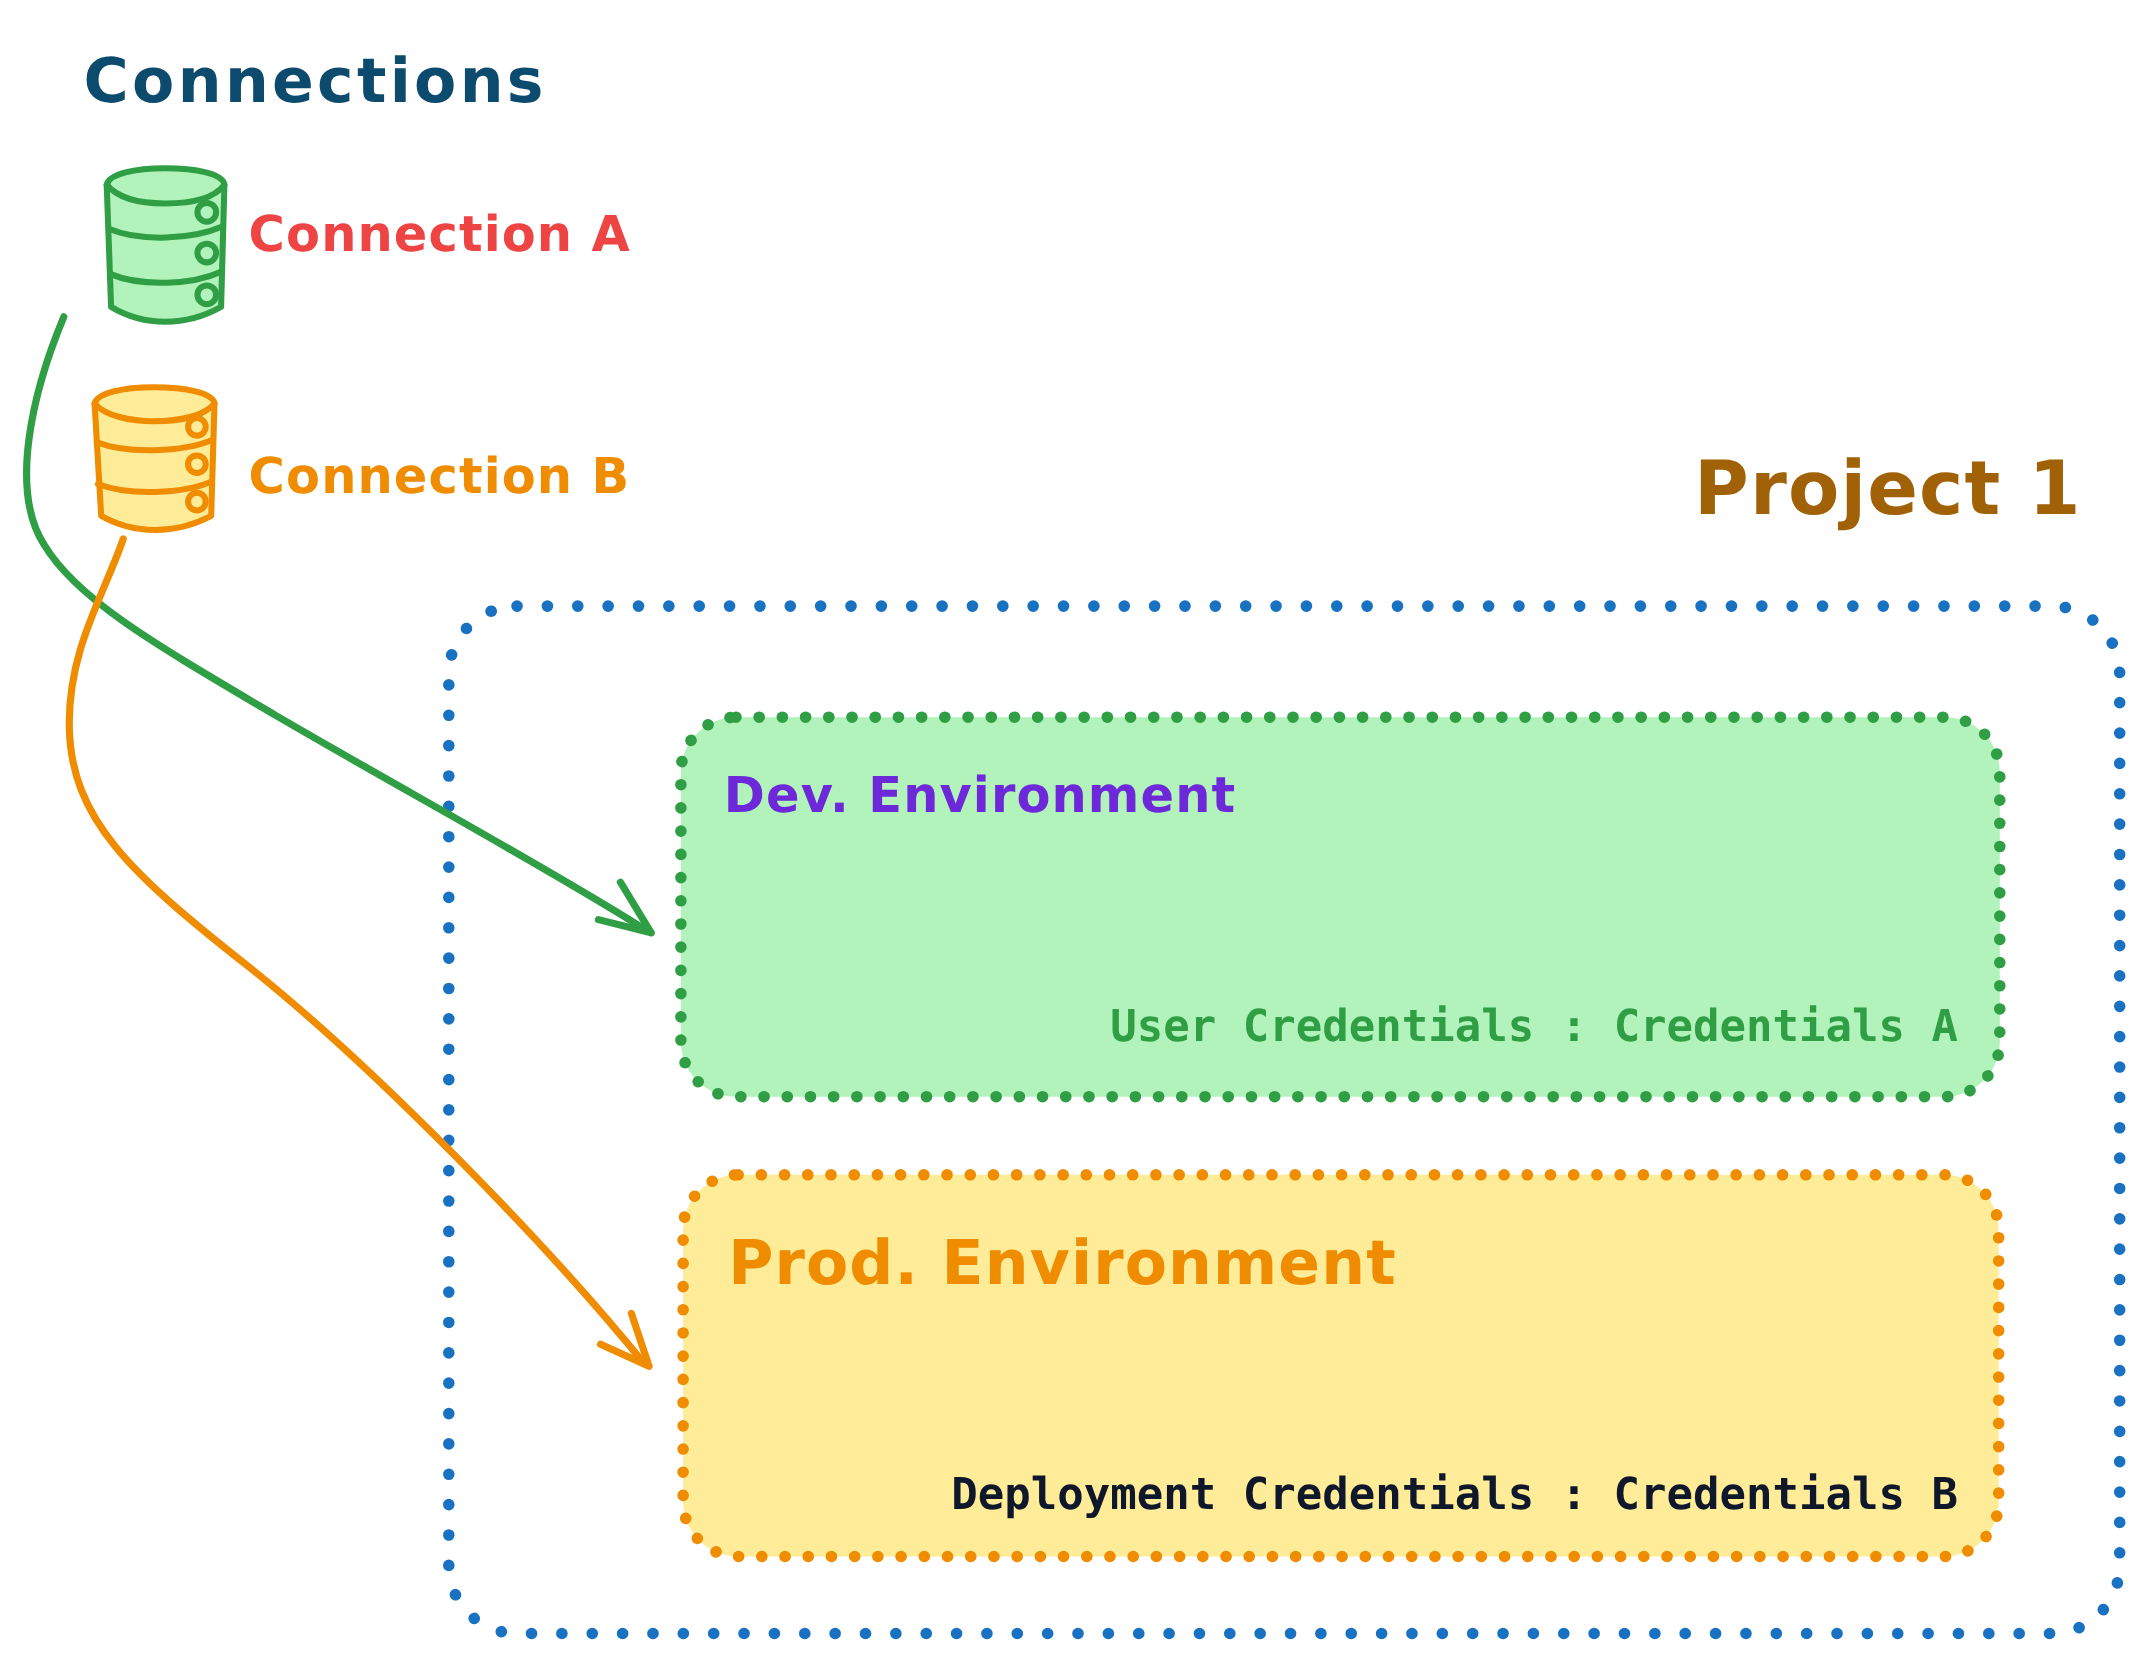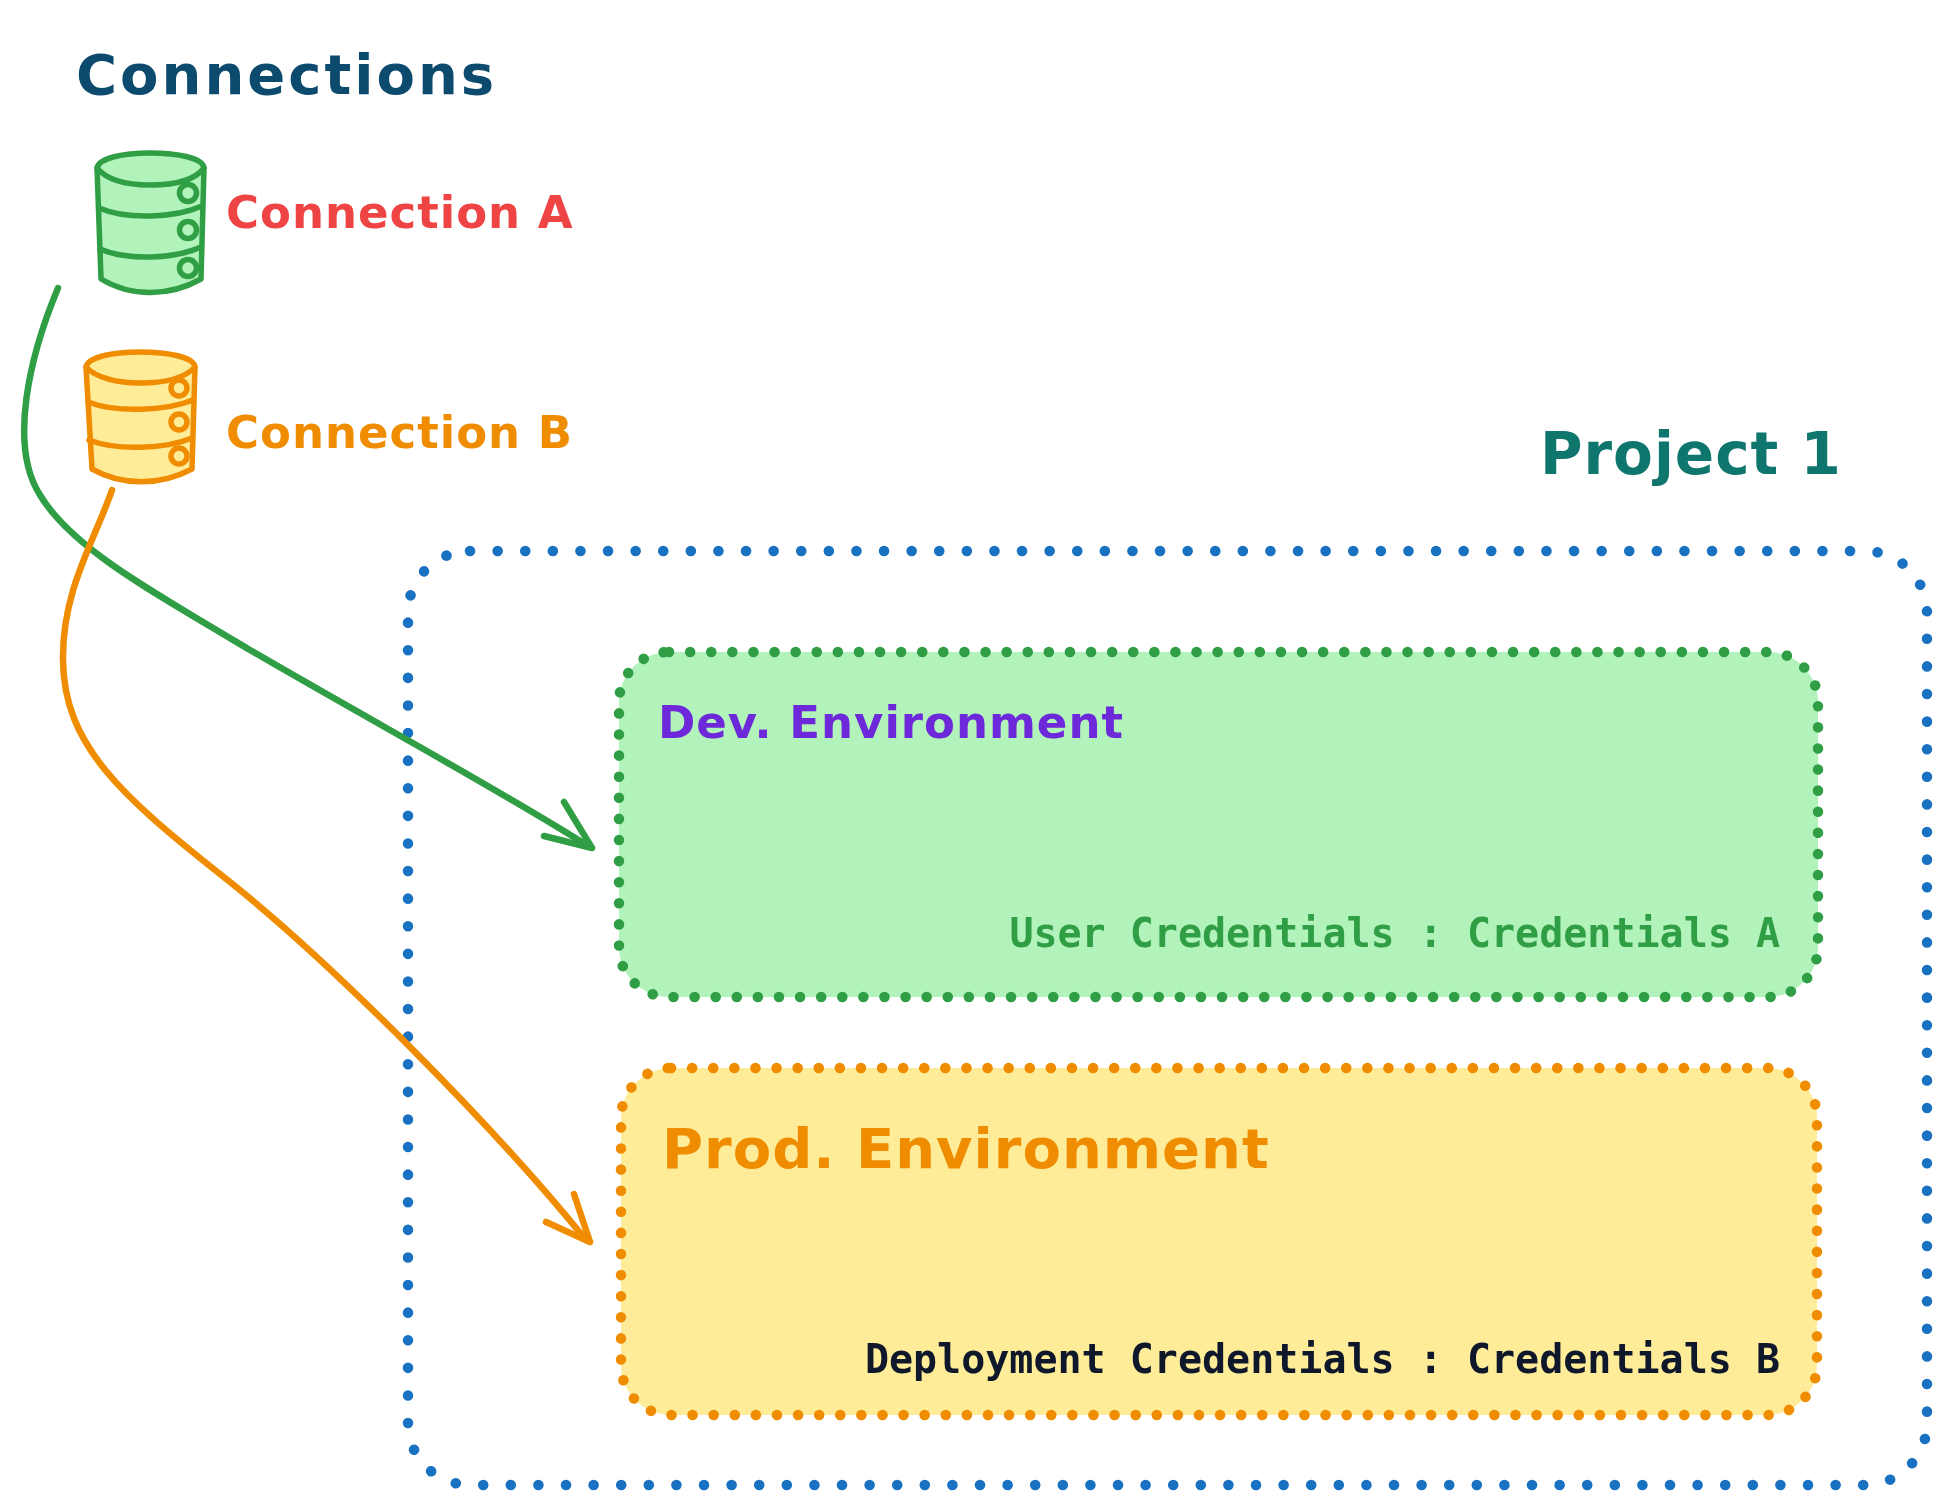--- a/index.html
+++ b/index.html
@@ -5,21 +5,21 @@
   html,body{margin:0;padding:0;}
   body{
     width:1948px;height:1506px;position:relative;background:#ffffff;
     font-family:"DejaVu Sans",sans-serif;overflow:hidden;
   }
   .abs{position:absolute;white-space:nowrap;}
   .hand{font-weight:700;letter-spacing:1px;}
   .title{left:76px;top:22px;font-size:56px;color:#0c4a6e;letter-spacing:3px;margin-top:20px;}
   .conn-a-label{left:226px;top:186px;font-size:45px;color:#ef4444;}
   .conn-b-label{left:226px;top:390px;font-size:45px;color:#f08c00;margin-top:16px;}
-  .project-label{left:1540px;top:420px;font-size:58px;color:#0f766e;}
+  .project-label{left:1540px;top:405px;font-size:68px;color:#a16207;}
   .dev-label{left:658px;top:696px;font-size:45px;color:#6d28d9;}
   .prod-label{left:662px;top:1116px;font-size:56px;color:#f08c00;}
   .creds{
     font-family:"DejaVu Sans Mono",monospace;font-weight:700;font-size:40px;
     left:640px;width:1140px;text-align:right;
   }
   .dev-creds{top:910px;color:#2f9e44;}
   .prod-creds{top:1336px;color:#0f172a;}
   svg{position:absolute;left:0;top:0;}
 </style>

